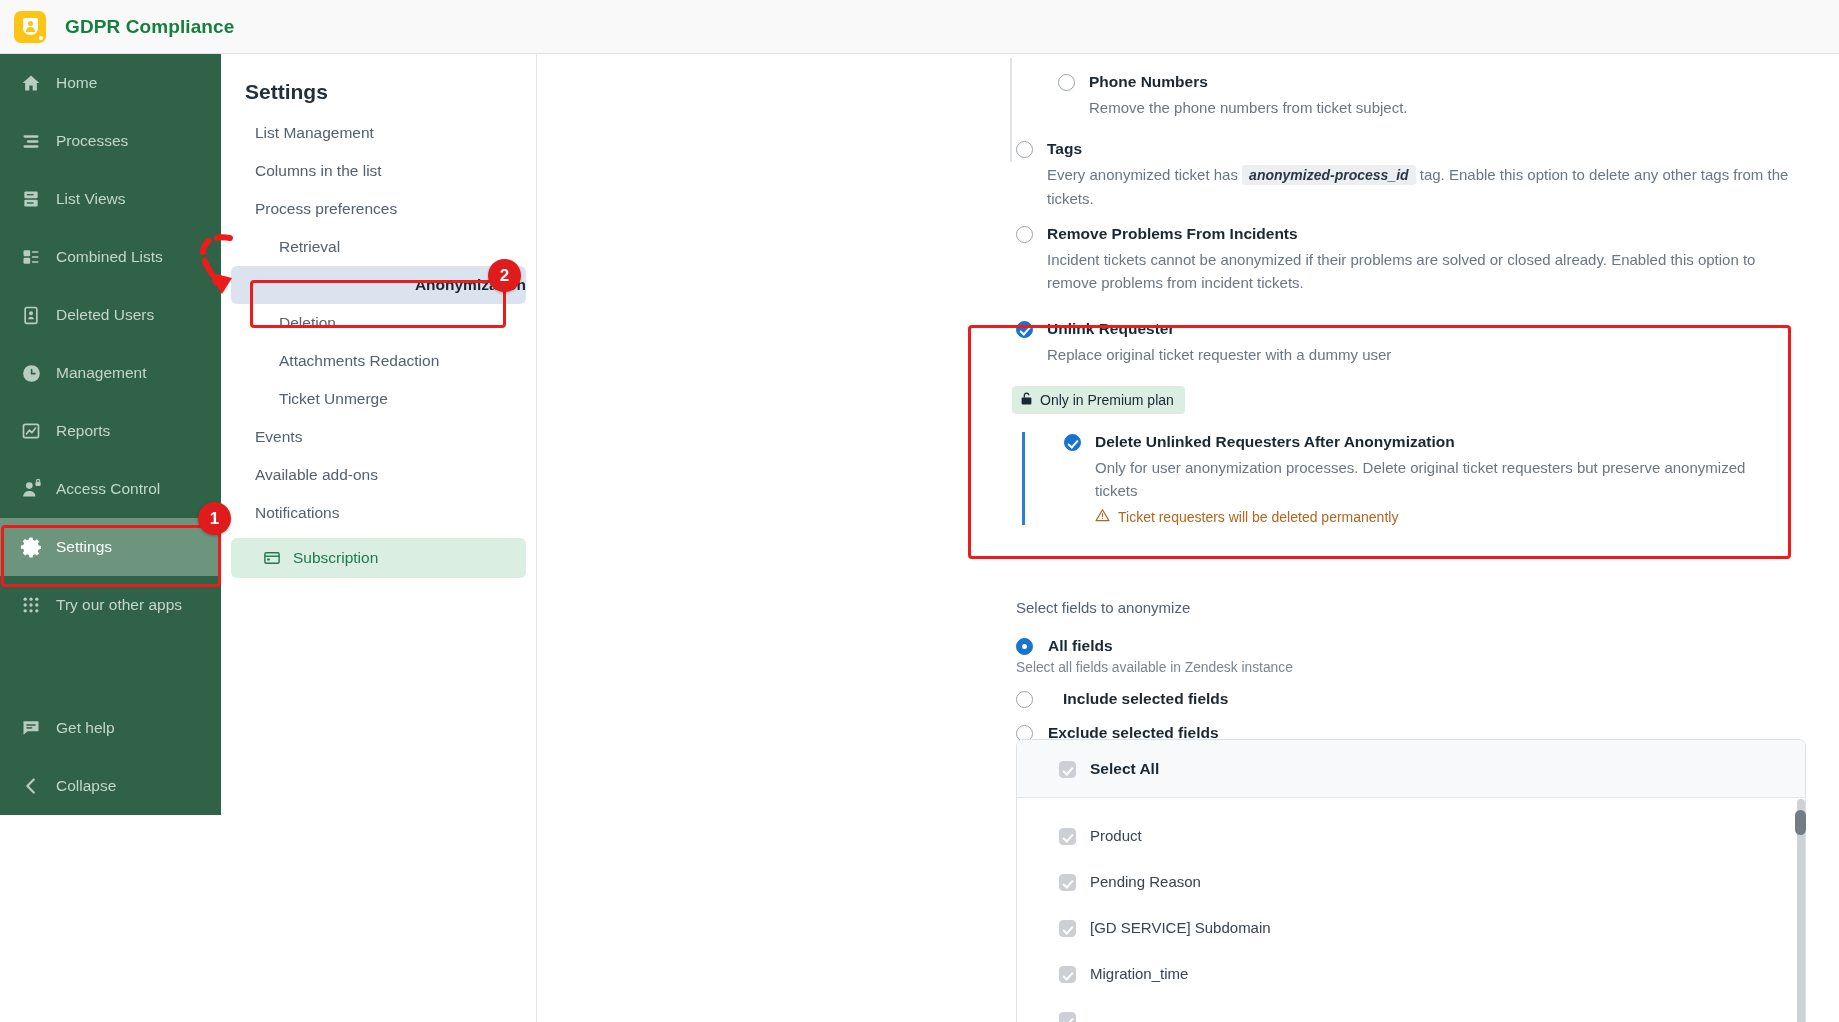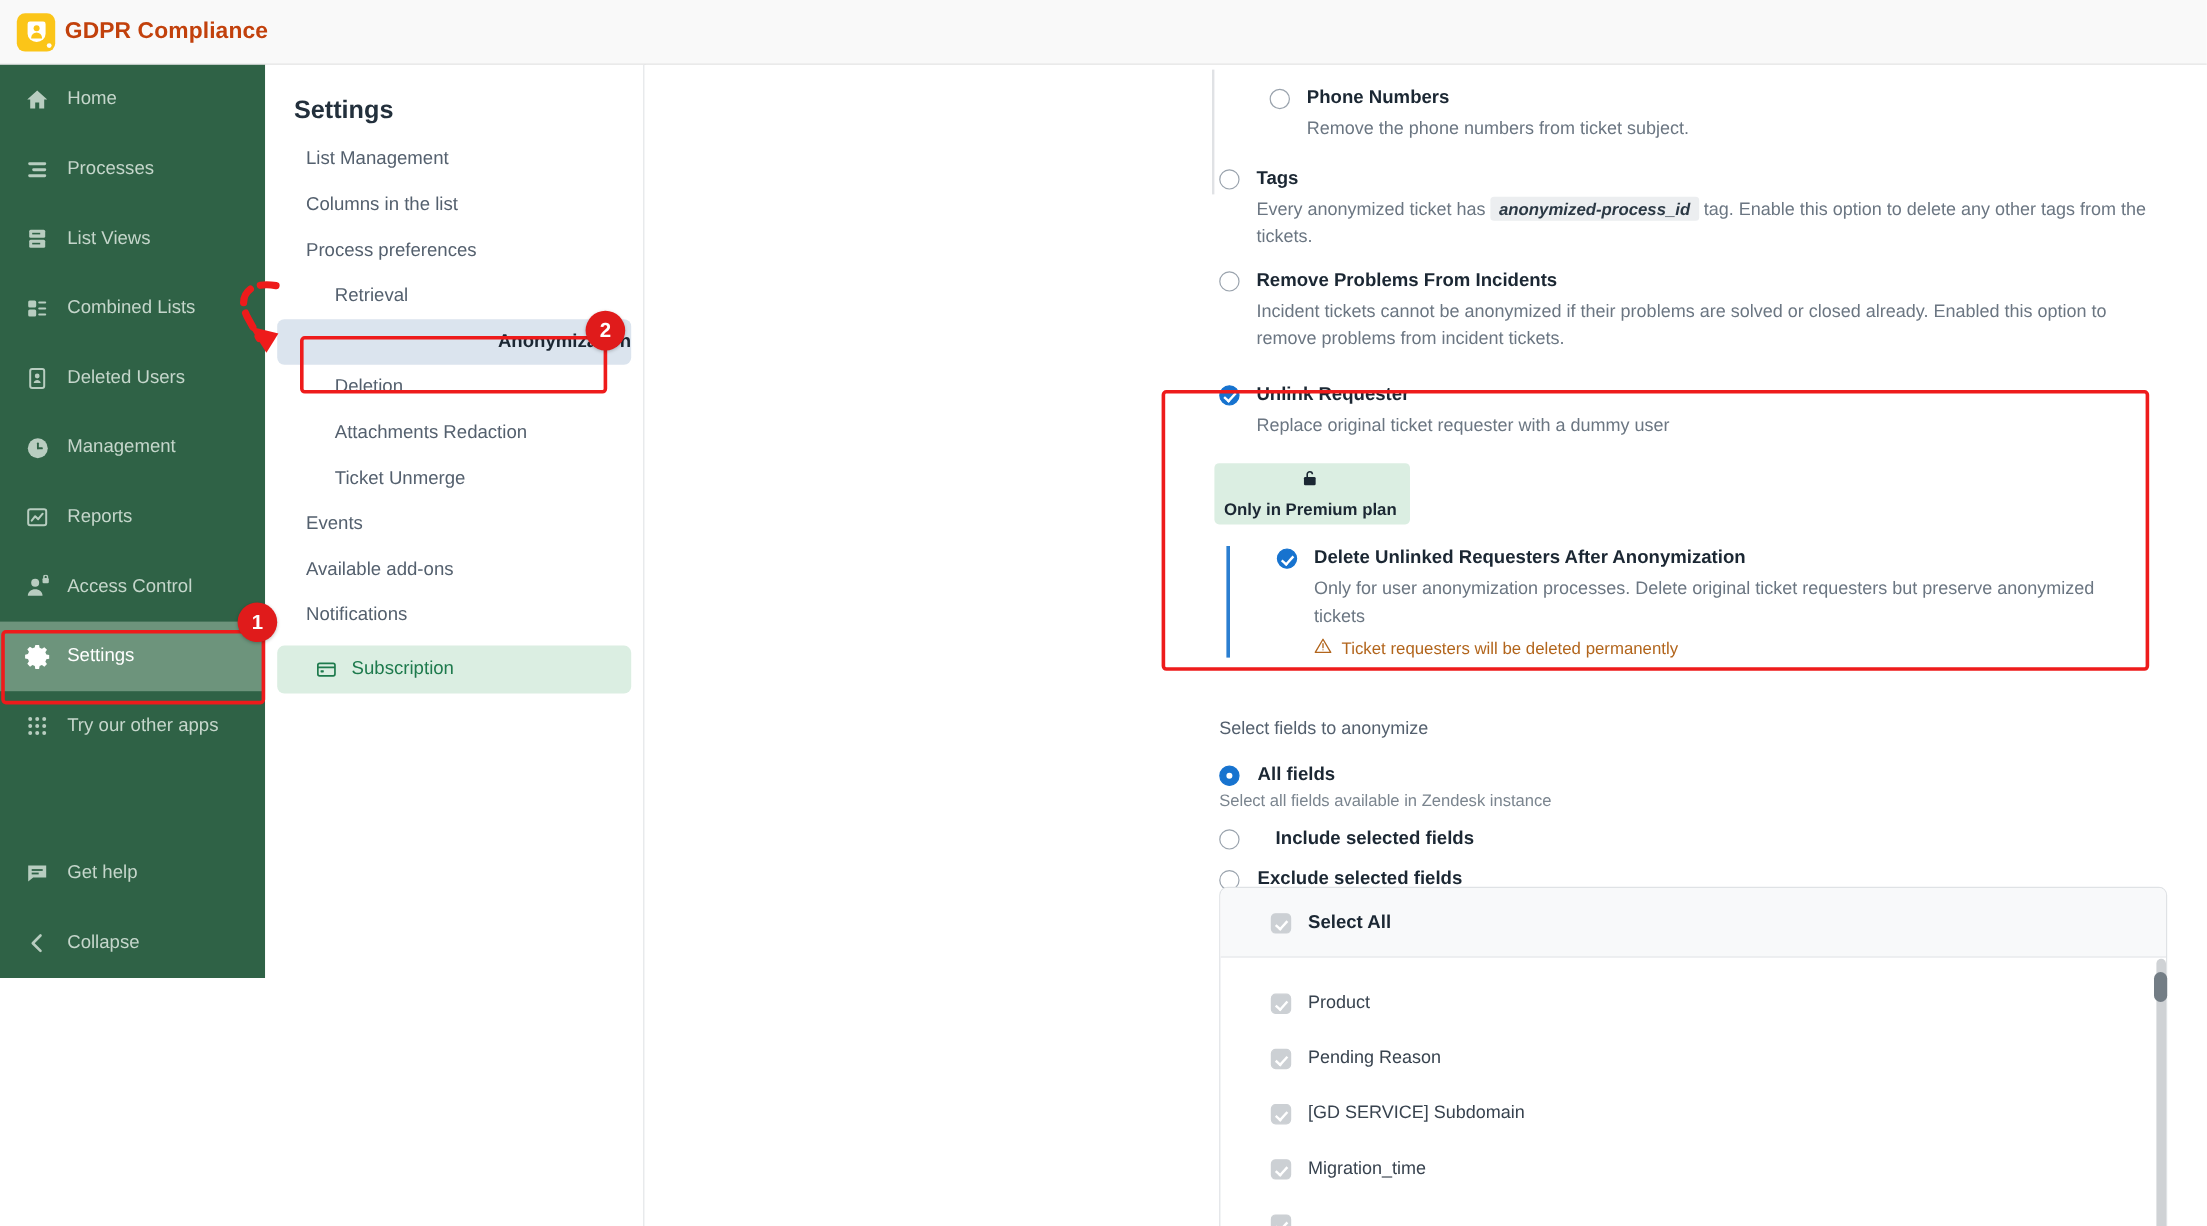--- a/index.html
+++ b/index.html
@@ -35,21 +35,21 @@
   }
   .logo-shield::after {
     content:""; position:absolute; bottom:3px; width:9px; height:5px;
     border-radius: 5px 5px 0 0; background:#fbc518;
   }
   .logo-dot {
     position:absolute; right:3px; bottom:3px; width:4px; height:4px;
     border-radius:50%; background:#ffffff;
   }
   .app-title {
-    margin-left: 8px; font-size: 19px; color: #c2410c; font-weight: 600;
+    margin-left: 19px; font-size: 19px; color: #15803d; font-weight: 600;
     letter-spacing: 0.1px;
   }
 
   
   .leftnav {
     position: absolute; left: 0; top: 54px; width: 221px; height: 761px;
     background: #2f6246;
   }
   .nav-item {
     display: flex; align-items: center; height: 58px;
@@ -142,21 +142,21 @@
     position: absolute; width: 2px; background: #e0e2e5;
   }
   .code-tag {
     background:#eceef0; border-radius:3px; padding:2px 7px;
     font-family:"Liberation Sans", sans-serif; font-size:14px; color:#2b3844;
     font-style: italic; font-weight: 700;
   }
   .premium-badge {
     display:inline-flex; align-items:center; gap:7px;
     background:#dbeee2; border-radius:4px; padding:5px 11px 5px 8px;
-    font-size:14px; color:#1b2733; font-weight:700;flex-direction:column;
+    font-size:14px; color:#1b2733; font-weight:400;
   }
   .blue-bar { position:absolute; width:3px; background:#2b7fd1; }
   .warn {
     display:flex; align-items:center; gap:8px; font-size:14px; color:#b2651c;
     margin-top:6px;
   }
   .field-card {
     position:absolute; border:1px solid #dfe2e5; border-radius:7px;
     background:#ffffff; overflow:hidden;
   }

